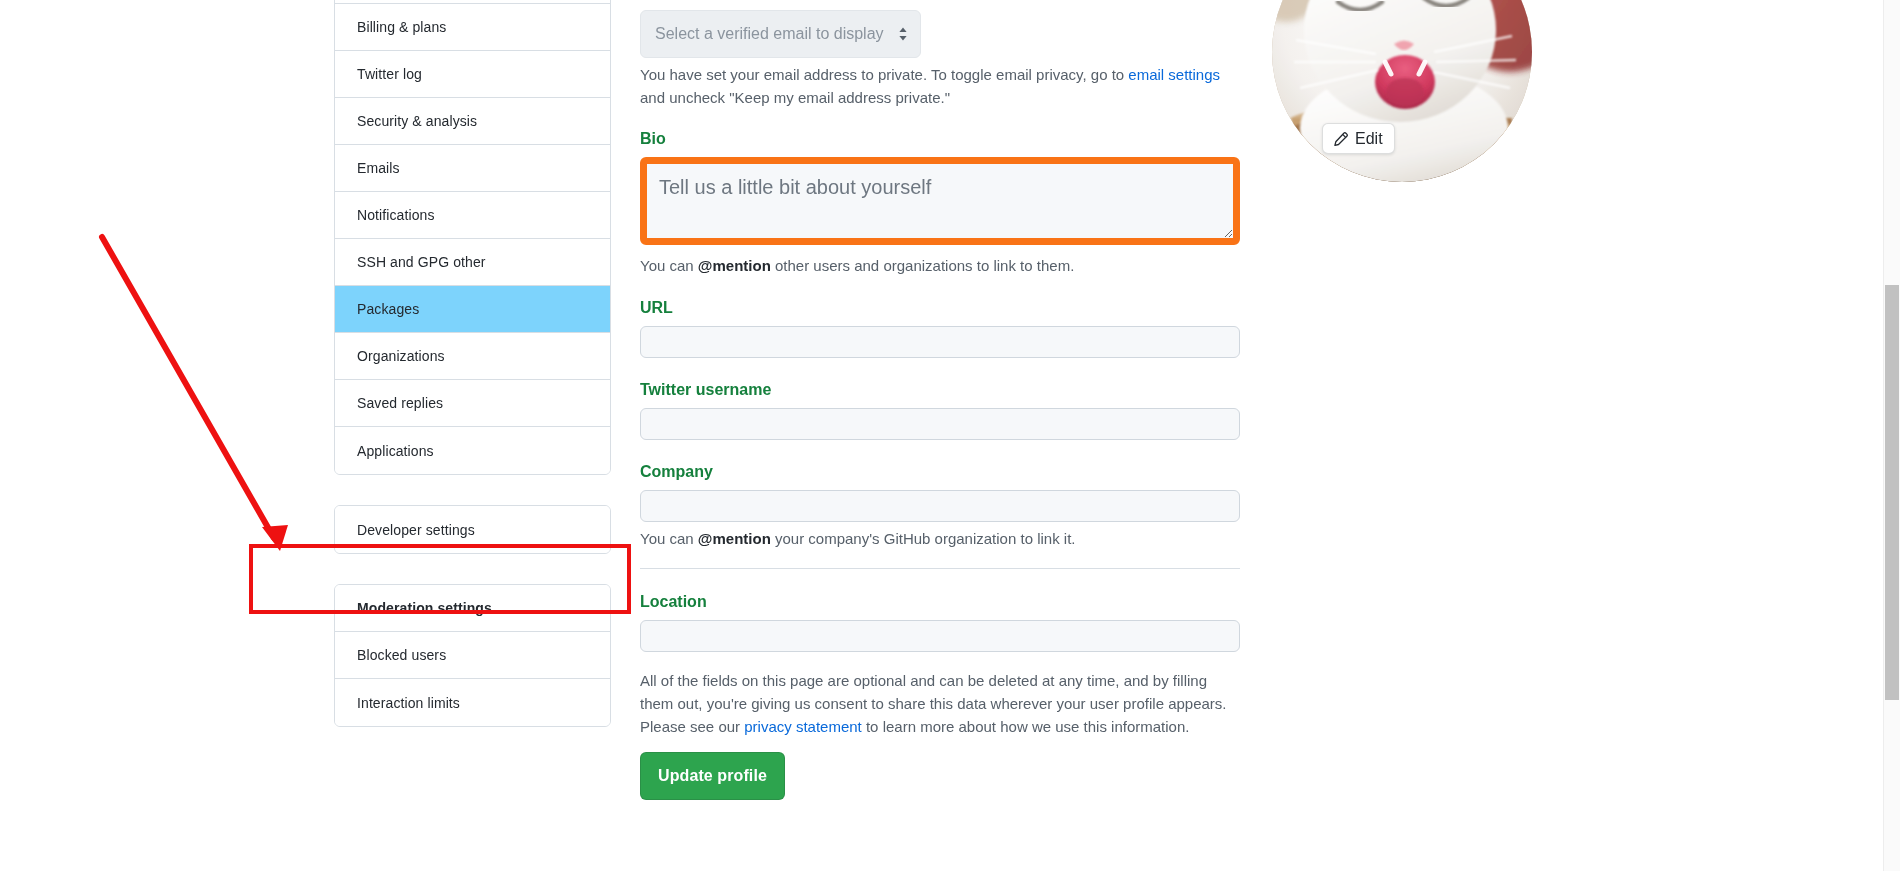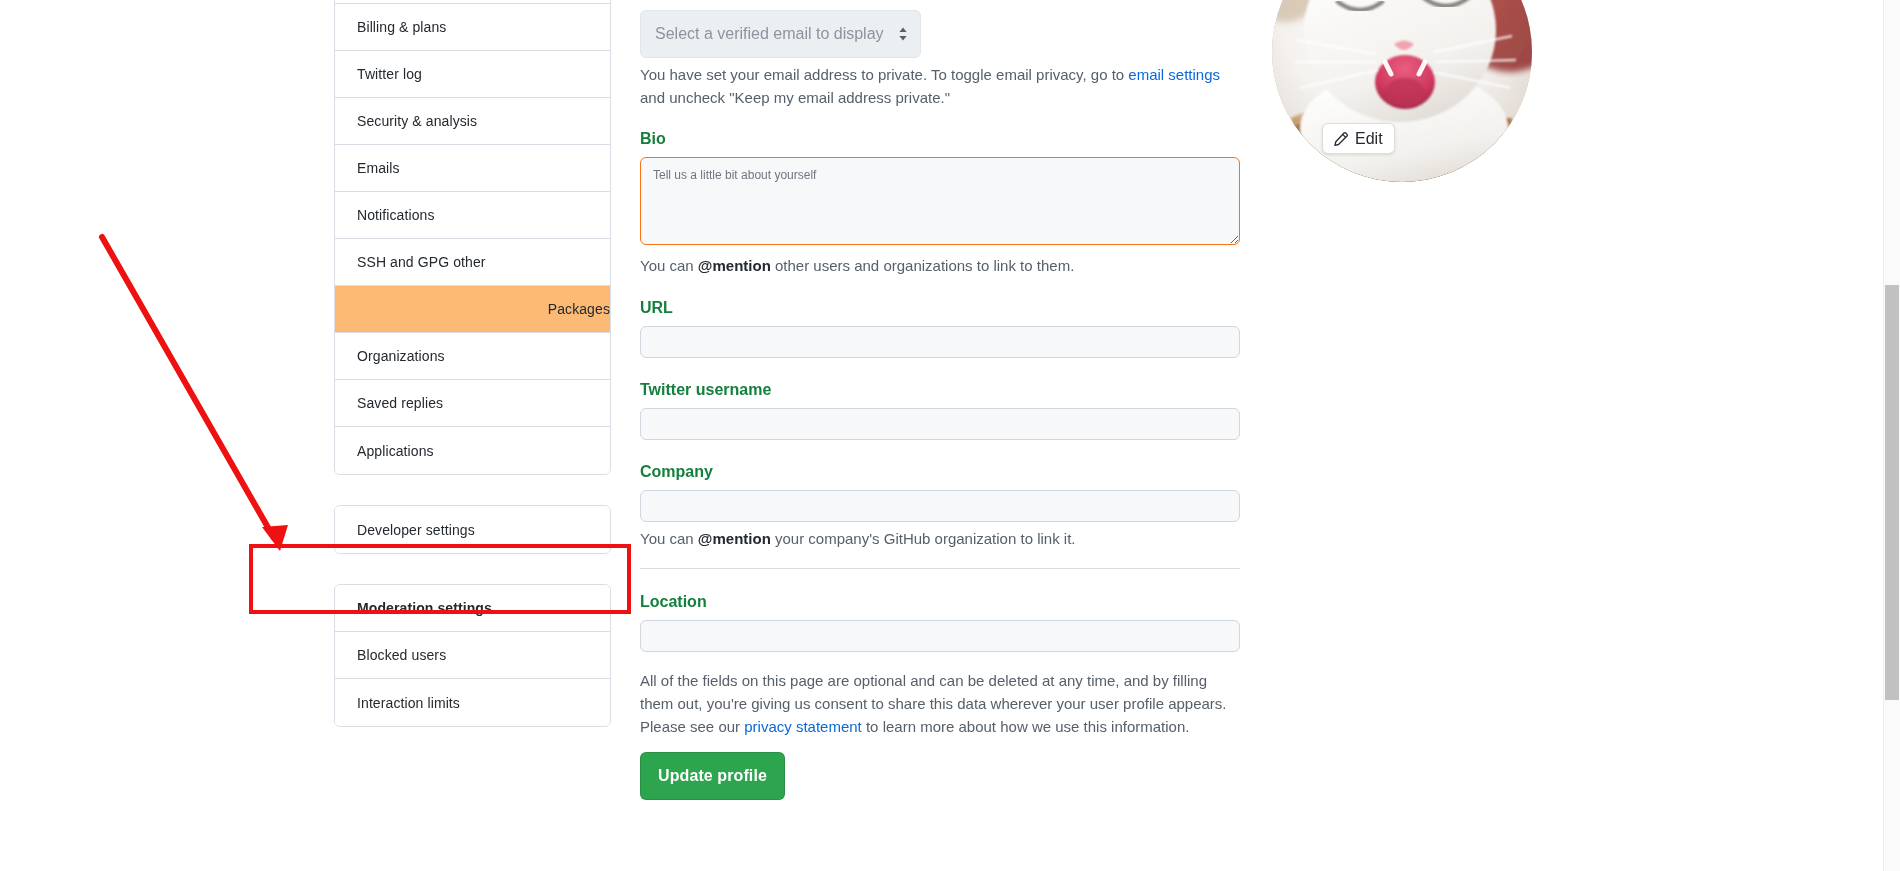--- a/index.html
+++ b/index.html
@@ -47,21 +47,21 @@
     font-size: 14px;
     color: #24292f;
     border-bottom: 1px solid #d8dee4;
     box-sizing: border-box;
     background: #ffffff;
     cursor: pointer;
     line-height: 1;
     letter-spacing: 0.1px;
   }
   .nav-item:last-child { border-bottom: none; }
-  .nav-item.selected { background: #fdba74; justify-content: flex-end; }
+  .nav-item.selected { background: #7dd3fc; }
   .nav-item.header-item { font-weight: 700; }
 
   .nav-card.single .nav-item { border-bottom: none; }
 
   #dev-card { margin-bottom: 30px; }
 
   
   #main {
     position: absolute;
     left: 640px;
@@ -115,24 +115,24 @@
     display: inline-flex;
     flex-direction: column;
     line-height: 0;
     color: #57606a;
   }
 
   .bio-area {
     width: 100%;
     height: 88px;
     box-sizing: border-box;
-    border: 1px solid #f97316;
+    border: 7px solid #f97316;
     border-radius: 6px;
     background: #f6f8fa;
-    font-size: 12px;
+    font-size: 20px;
     font-family: "Liberation Sans", sans-serif;
     color: #24292f;
     padding: 9px 12px;
     resize: vertical;
     outline: none;
     line-height: 1.4;
   }
   .bio-area::placeholder { color: #6e7781; }
 
   .help-text {

